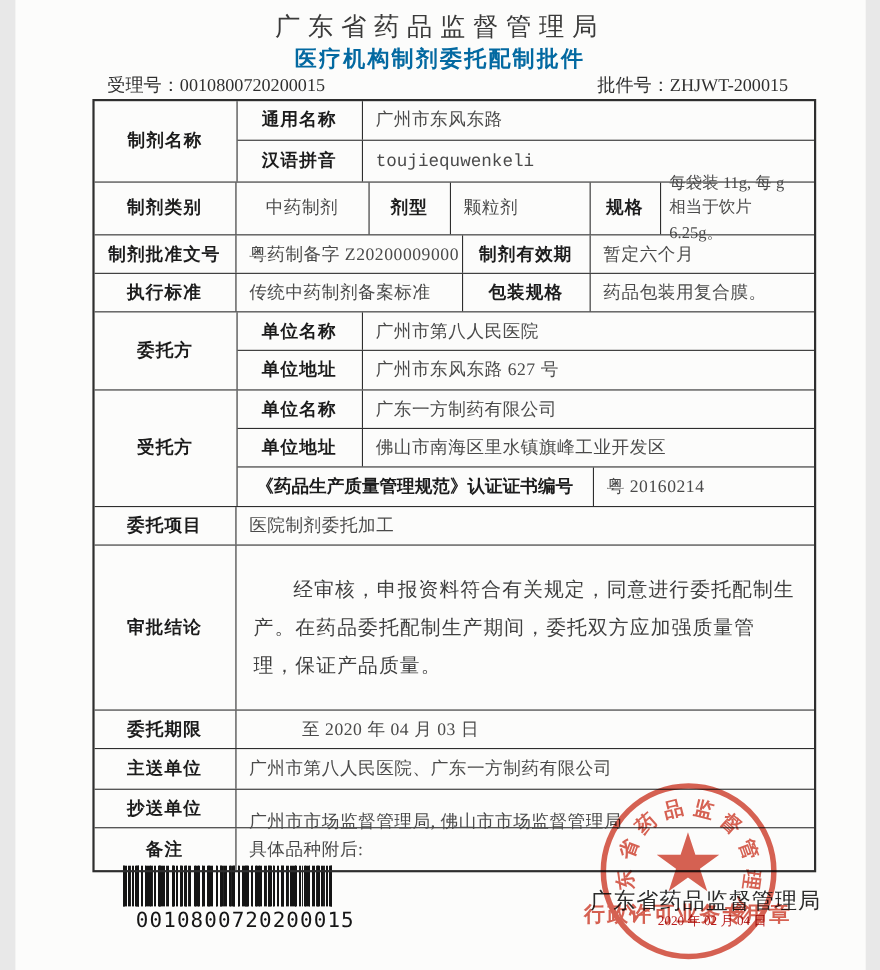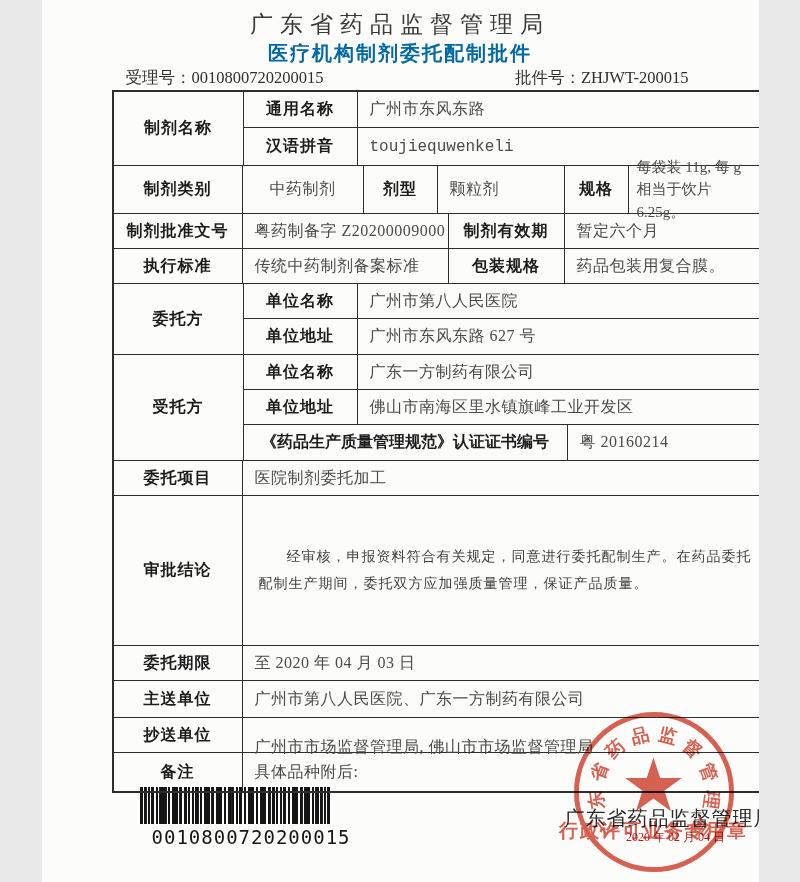--- a/index.html
+++ b/index.html
@@ -1,17 +1,17 @@
 <!DOCTYPE html>
 <html><head>
 <meta charset="utf-8">
 <style>
   html,body { margin:0; padding:0; background:#e8e8e8; }
   .page {
-    position:relative; width:717px; height:882px; margin:0 auto;
+    position:relative; width:773px; height:882px; margin:0 auto;
     background:#fcfcfb; overflow:hidden;
     font-family:"Liberation Serif", serif; color:#2b2b2b;
   }
   
   .title1 {
     position:absolute; top:9px; left:0; width:100%; text-align:center;
     font-size:23px; letter-spacing:7px; color:#3a3a3a;
   }
   .title2 {
     position:absolute; top:40px; left:0; width:100%; text-align:center;
@@ -48,21 +48,21 @@
     justify-content:center; text-align:center;
   }
   .val {
     font-size:16px; color:#4a4a4a; padding-left:12px; letter-spacing:0.5px;
   }
   .val.center { justify-content:center; padding-left:0; }
   .mono { font-family:"Liberation Mono", monospace; font-size:16px; letter-spacing:0; }
   .spec { font-size:15px; line-height:1.5; padding:2px 20px 2px 8px; letter-spacing:0; }
   .conclusion-text {
     display:block; margin:0; padding:0 16px; text-indent:2em;
-    font-size:14px; line-height:1.9; color:#3f3f3f; letter-spacing:1px;
+    font-size:18px; line-height:1.9; color:#3f3f3f; letter-spacing:1px;
   }
   
   .barcode {
     position:absolute; left:98px; top:787px; width:190px; height:37px;
     background-color:#fcfcfb;
     background-image:
       repeating-linear-gradient(90deg,#141414 0 2px,transparent 2px 4px),
       repeating-linear-gradient(90deg,#141414 0 3px,transparent 3px 11px),
       repeating-linear-gradient(90deg,#222 0 1px,transparent 1px 6.5px);
   }
@@ -190,21 +190,21 @@
       <div class="cell val" style="flex:1;">医院制剂委托加工</div>
     </div>
 
     <div class="trow" style="height:150px;">
       <div class="cell lab" style="flex:0 0 129px;">审批结论</div>
       <div class="cell" style="flex:1;">
         <p class="conclusion-text">经审核，申报资料符合有关规定，同意进行委托配制生产。在药品委托配制生产期间，委托双方应加强质量管理，保证产品质量。</p>
       </div>
     </div>
 
-    <div class="trow" style="height:35px;">
+    <div class="trow" style="height:35px;gap:48px;">
       <div class="cell lab" style="flex:0 0 129px;">委托期限</div>
       <div class="cell val" style="flex:1;">至 2020 年 04 月 03 日</div>
     </div>
 
     <div class="trow" style="height:37px;">
       <div class="cell lab" style="flex:0 0 129px;">主送单位</div>
       <div class="cell val" style="flex:1;">广州市第八人民医院、广东一方制药有限公司</div>
     </div>
 
     <div class="trow" style="height:35px;">

